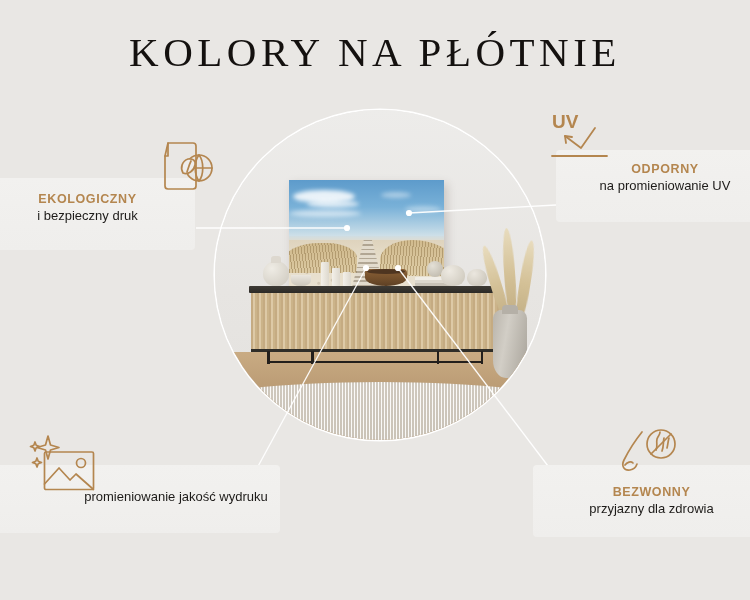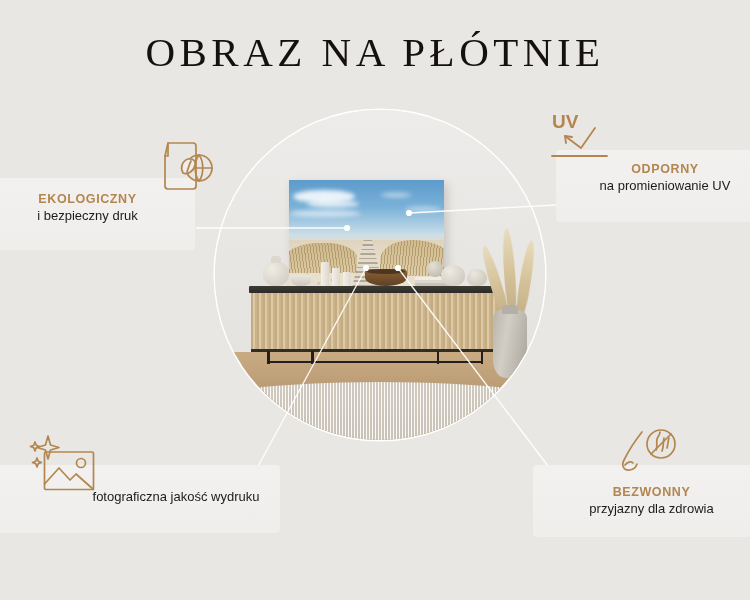--- a/index.html
+++ b/index.html
@@ -247,21 +247,21 @@
   #icon-colors{ left:26px; top:432px; }
 
   
   #panel-odor{ left:533px; top:465px; width:227px; height:72px; }
   #panel-odor .txt{ position:absolute; left:10px; right:0; top:20px; text-align:center;}
   #icon-odor{ left:612px; top:424px; }
 </style>
 </head>
 <body>
 
-<div id="page-title">OBRAZ NA PŁÓTNIE</div>
+<div id="page-title">KOLORY NA PŁÓTNIE</div>
 
 <div id="scene-circle">
   <div class="room">
 
     <div class="artwork">
       <div class="art-sky">
         <div class="cloud c1"></div>
         <div class="cloud c2"></div>
         <div class="cloud c3"></div>
         <div class="cloud c4"></div>
@@ -354,21 +354,21 @@
   <text x="3" y="20" font-family="Liberation Sans, sans-serif" font-size="19" font-weight="bold" fill="#b4864f">UV</text>
   <g fill="none" stroke="#b4864f" stroke-width="1.8" stroke-linecap="round" stroke-linejoin="round">
     <path d="M46 20 L32 40 L16 28"></path>
     <path d="M16 28 l7 1 M16 28 l1 7"></path>
     <path d="M3 48 H58"></path>
   </g>
 </svg>
 
 <div class="panel" id="panel-colors">
   <div class="txt">
-    <div class="sub">fotograficzna jakość wydruku</div>
+    <div class="sub">promieniowanie jakość wydruku</div>
   </div>
 </div>
 <svg class="ico" id="icon-colors" width="76" height="66" viewBox="0 0 76 66">
   <g fill="none" stroke="#b4864f" stroke-width="1.7" stroke-linejoin="round" stroke-linecap="round">
     <path d="M20 20 H66 a1.5 1.5 0 0 1 1.5 1.5 V56 a1.5 1.5 0 0 1 -1.5 1.5 H20 a1.5 1.5 0 0 1 -1.5 -1.5 V21.5 A1.5 1.5 0 0 1 20 20 z"></path>
     <circle cx="55" cy="31" r="4.5"></circle>
     <path d="M18.5 52 L33 36 L44 48 L50 42 L67.5 57.5"></path>
     <path d="M22 4 L24.5 13 L33 15.5 L24.5 18 L22 27 L19.5 18 L11 15.5 L19.5 13 Z"></path>
     <path d="M9 10 L10.2 13.3 L13.5 14.5 L10.2 15.7 L9 19 L7.8 15.7 L4.5 14.5 L7.8 13.3 Z"></path>
     <path d="M11 26 L12.2 29.3 L15.5 30.5 L12.2 31.7 L11 35 L9.8 31.7 L6.5 30.5 L9.8 29.3 Z"></path>

